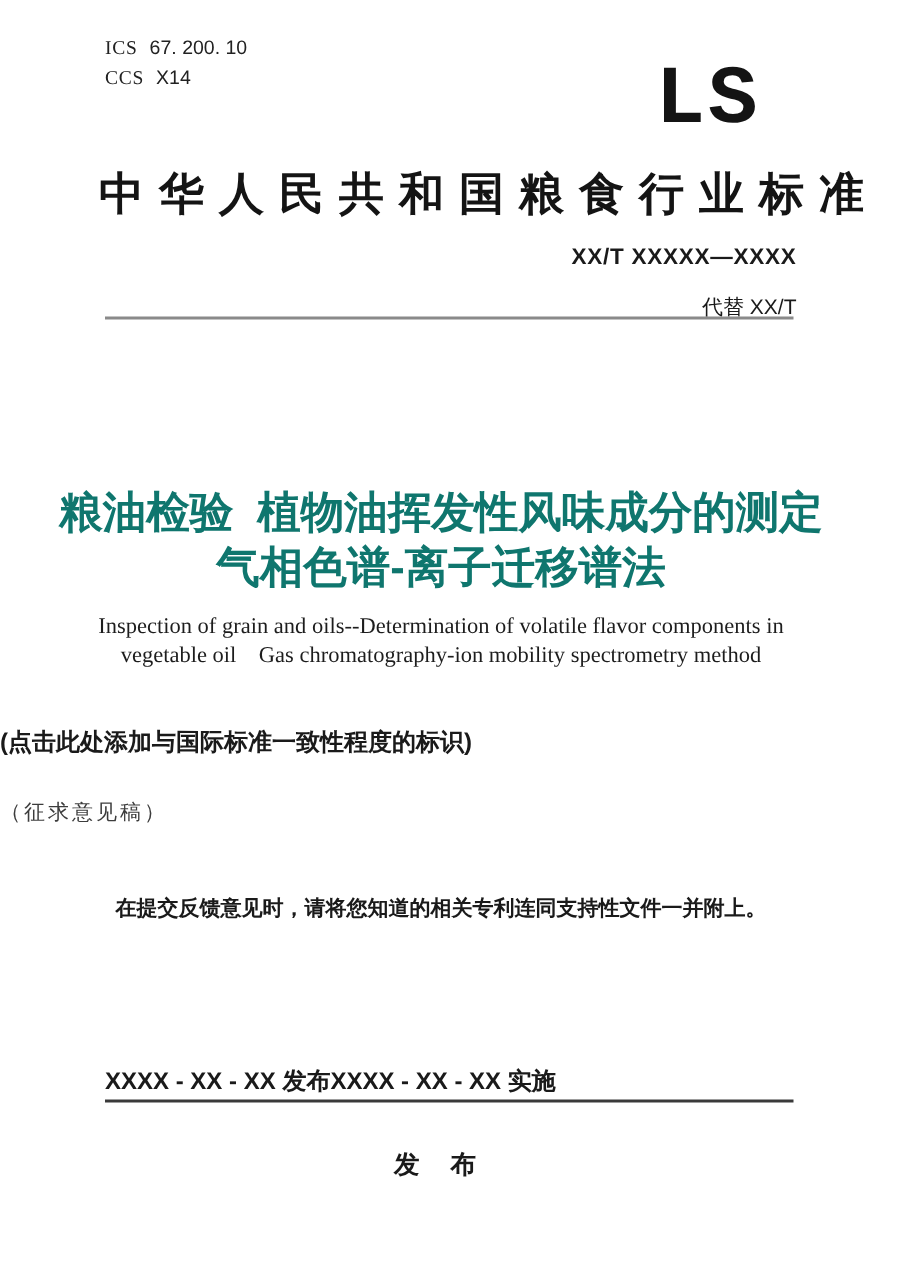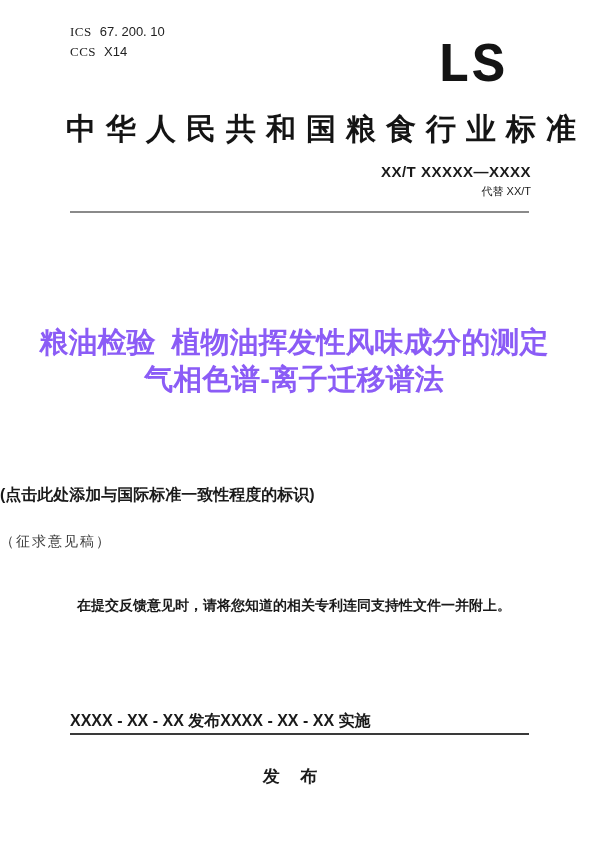--- a/index.html
+++ b/index.html
@@ -71,22 +71,22 @@
     color: #1a1a1a;
   }
   .std-number {
     font-size: 15px;
     font-weight: bold;
     letter-spacing: 0.5px;
     white-space: pre;
     margin-left: 11px;
   }
   .replaces {
-    font-size: 11px;
-    margin-top: 4px;
+    font-size: 14px;
+    margin-top: 16px;
     white-space: pre;
   }
 
   .rule-top {
     position: absolute;
     left: 70px;
     right: 59px;
     top: 211px;
     height: 2px;
     background: #8a8a8a;
@@ -95,21 +95,21 @@
   
   .title-cn {
     position: absolute;
     left: 0;
     top: 324px;
     width: 100%;
     text-align: center;
     font-weight: bold;
     font-size: 29px;
     line-height: 37px;
-    color: #8b5cf6;
+    color: #0f766e;
   }
   .title-cn .line { white-space: pre; }
 
   
   .title-en {
     position: absolute;
     left: 0;
     top: 409px;
     width: 100%;
     text-align: center;
@@ -220,20 +220,24 @@
     <div class="replaces">代替 XX/T</div>
   </div>
 
   <div class="rule-top"></div>
 
   <div class="title-cn">
     <div class="line">粮油检验  植物油挥发性风味成分的测定</div>
     <div class="line">气相色谱-离子迁移谱法</div>
   </div>
 
+  <div class="title-en">
+    <div class="line">Inspection of grain and oils--Determination of volatile flavor components in</div>
+    <div class="line">vegetable oil    Gas chromatography-ion mobility spectrometry method</div>
+  </div>
 
   <div class="intl-note">(点击此处添加与国际标准一致性程度的标识)</div>
 
   <div class="draft-note">（征求意见稿）</div>
 
   <div class="patent-note">在提交反馈意见时，请将您知道的相关专利连同支持性文件一并附上。</div>
 
   <div class="dates-row">
     <span class="date">XXXX - XX - XX 发布</span>
     <span class="date">XXXX - XX - XX 实施</span>

